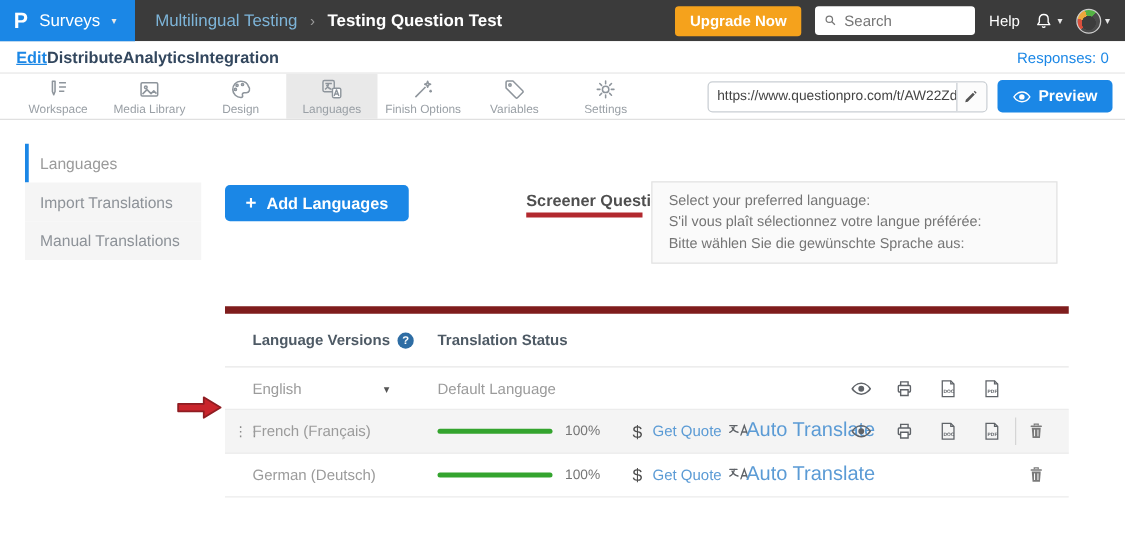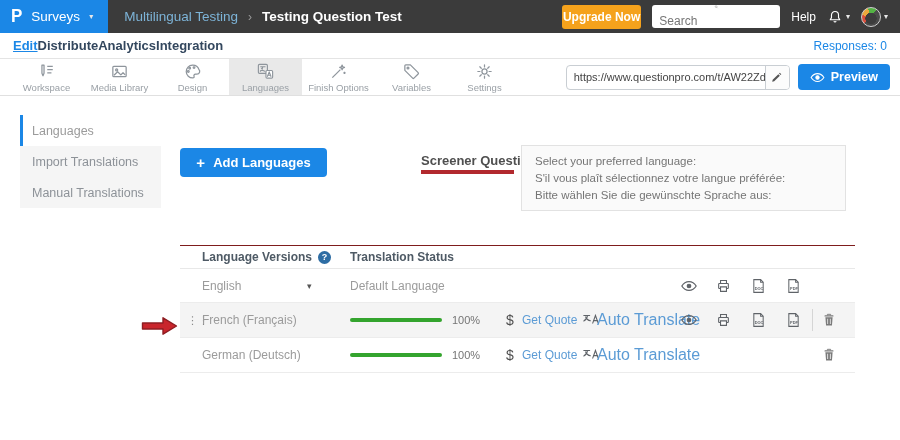--- a/index.html
+++ b/index.html
@@ -14,24 +14,24 @@
               align-items:center; gap:9px; padding:0 15px 0 11px; cursor:pointer; }
   .logo-glyph { font-weight:800; font-size:17px; transform:scaleY(1.05); }
   .product-label { font-size:13.5px; }
   .caret { font-size:8px; color:#e8e8e8; line-height:1; }
   .breadcrumb { margin-left:16px; display:flex; align-items:center; gap:10px; font-size:13.5px; }
   .crumb-folder { color:#7db4d8; cursor:pointer; }
   .crumb-sep { color:#9a9a9a; font-size:12px; }
   .crumb-page { color:#fff; font-weight:700; }
   .topbar-right { margin-left:auto; display:flex; align-items:center; gap:11px; padding-right:12px; }
   .upgrade-btn { background:#F5A21C; color:#fff; border:none; border-radius:3px;
-                 font-size:12px; font-weight:700; padding:5px 1px; cursor:pointer;
+                 font-size:12px; font-weight:700; padding:5px 12px; cursor:pointer;
                  font-family:inherit; }
   .search-box { width:128px; height:23px; background:#fff; border-radius:3px;
-                display:flex; align-items:center; gap:5px; padding:0 7px;flex-direction:column; }
+                display:flex; align-items:center; gap:5px; padding:0 7px; }
   .search-box input { border:none; outline:none; width:100%; font-size:12px;
                       color:#333; font-family:inherit; background:transparent; }
   .help-link { color:#fff; font-size:12px; cursor:pointer; }
   .icon-wrap { display:flex; align-items:center; gap:3px; cursor:pointer; }
   .avatar { width:20px; height:20px; border-radius:50%; border:1px solid #cfcfcf;
             background:
               radial-gradient(circle at 50% 58%, #3c3c3c 40%, rgba(0,0,0,0) 42%),
               conic-gradient(from 225deg, #d94f3c 0 16%, #eda83c 16% 32%, #54b244 32% 48%, #4a4a4a 48% 100%); }
 
   
@@ -76,21 +76,21 @@
                     font-weight:700; color:#4f4f4f; }
   .screener-underline { position:absolute; left:421px; top:74px; width:93px; height:4px;
                         background:#B2292E; }
 
   .prompt-box { position:absolute; left:521px; top:49px; width:325px; height:66px;
                 background:#fafafa; border:1px solid #e2e2e2; padding:7px 13px;
                 font-size:11.5px; color:#757575; line-height:17px; }
 
   
   .lang-table { position:absolute; left:180px; top:149px; width:675px; }
-  .t-header { height:24px; border-top:1px solid #7f1d1d; border-bottom:1px solid #e8e8e8;
+  .t-header { height:49px; border-top:6px solid #7f1d1d; border-bottom:1px solid #e8e8e8;
               position:relative; }
   .t-row { height:34px; border-bottom:1px solid #ececec; position:relative; }
   .t-row.alt { background:#f4f4f4; height:35px; }
   .t-row.last { height:35px; }
   .cell { position:absolute; top:50%; transform:translateY(-50%); display:flex; align-items:center; }
   .h-lang { left:22px; font-size:12px; font-weight:700; color:#4e5a65; gap:6px; }
   .h-status { left:170px; font-size:12px; font-weight:700; color:#4e5a65; }
   .q-badge { width:13px; height:13px; border-radius:50%; background:#2e6da4; color:#fff;
              font-size:9px; font-weight:700; display:flex; align-items:center;
              justify-content:center; cursor:pointer; }

